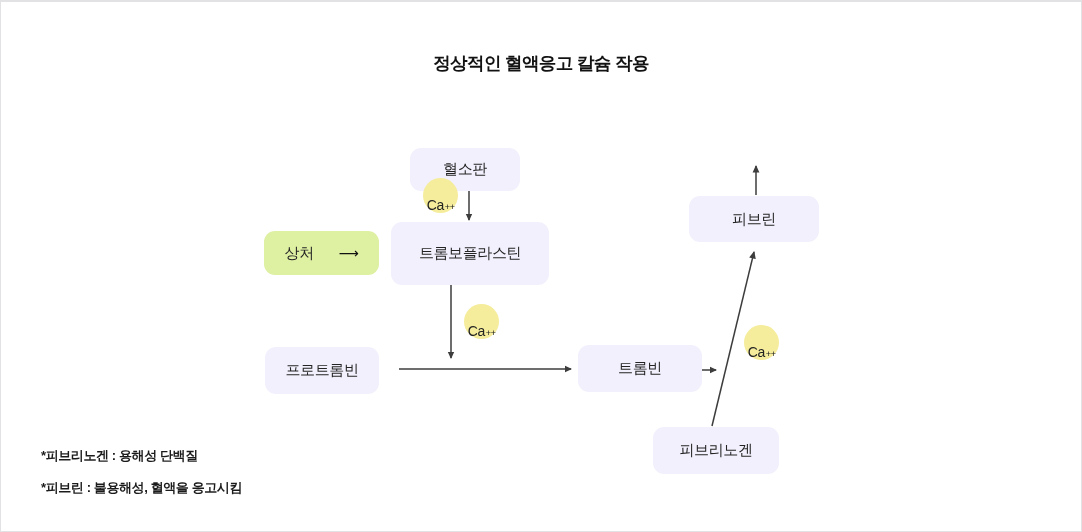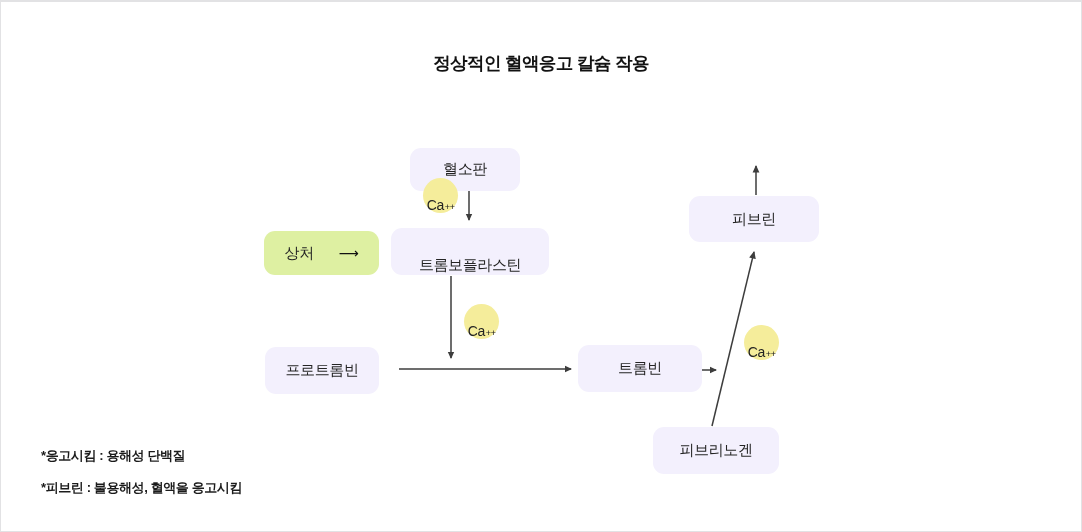--- a/index.html
+++ b/index.html
@@ -59,21 +59,21 @@
 
   <div class="node" style="left:688px; top:194px; width:130px; height:46px;">
     <span>피브린</span>
   </div>
 
   <div class="node green" style="left:263px; top:229px; width:115px; height:44px;">
     <span>상처</span>
     <span class="warrow">⟶</span>
   </div>
 
-  <div class="node" style="left:390px; top:226px; width:158px; height:47px;align-items:flex-end;">
+  <div class="node" style="left:390px; top:220px; width:158px; height:63px;">
     <span>트롬보플라스틴</span>
   </div>
 
   <div class="node" style="left:264px; top:345px; width:114px; height:47px;">
     <span>프로트롬빈</span>
   </div>
 
   <div class="node" style="left:577px; top:343px; width:124px; height:47px;">
     <span>트롬빈</span>
   </div>
@@ -88,16 +88,16 @@
   </div>
   <div class="ca" style="left:463px; top:302px;">
     <span>Ca</span>
       <sup>++</sup>
   </div>
   <div class="ca" style="left:743px; top:323px;">
     <span>Ca</span>
       <sup>++</sup>
   </div>
 
-  <div class="fnote" style="top:445px;">*응고시킴 : 용해성 단백질</div>
+  <div class="fnote" style="top:445px;">*피브리노겐 : 용해성 단백질</div>
   <div class="fnote" style="top:477px;">*피브린 : 불용해성, 혈액을 응고시킴</div>
 
 </div>
 
 </body></html>

